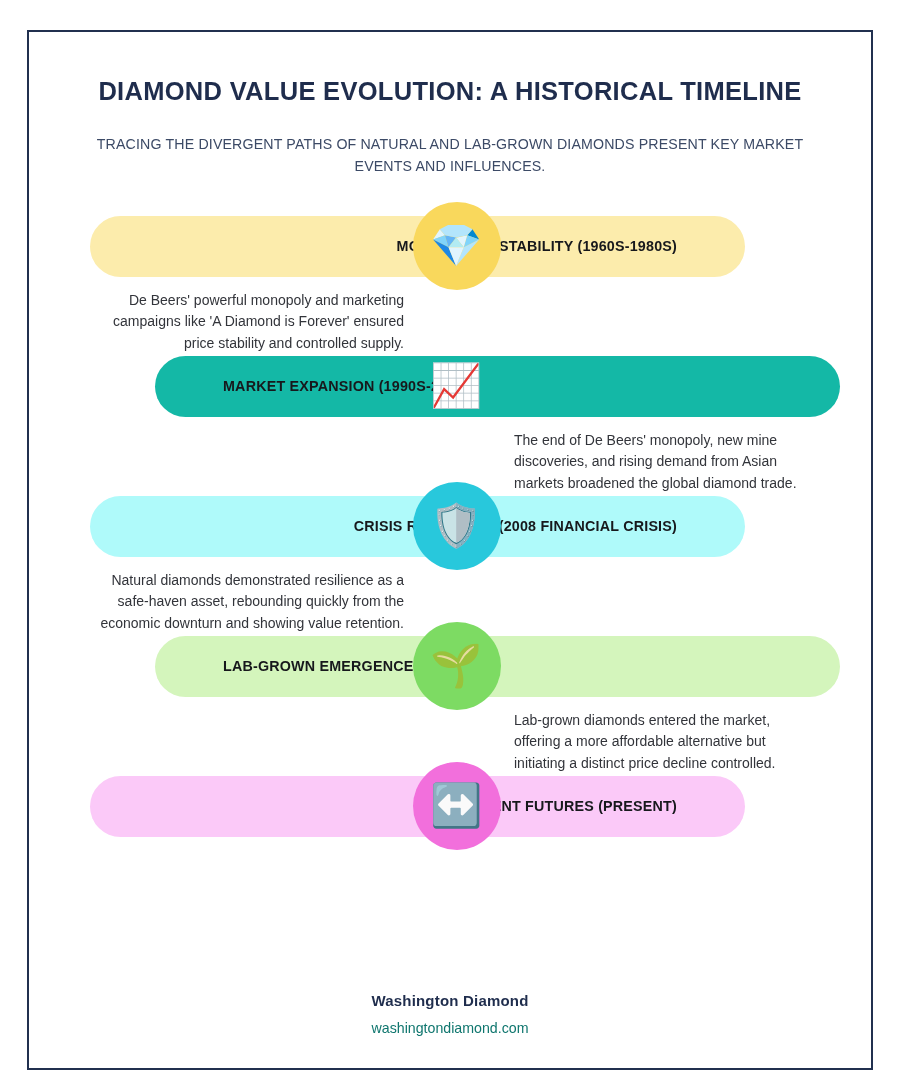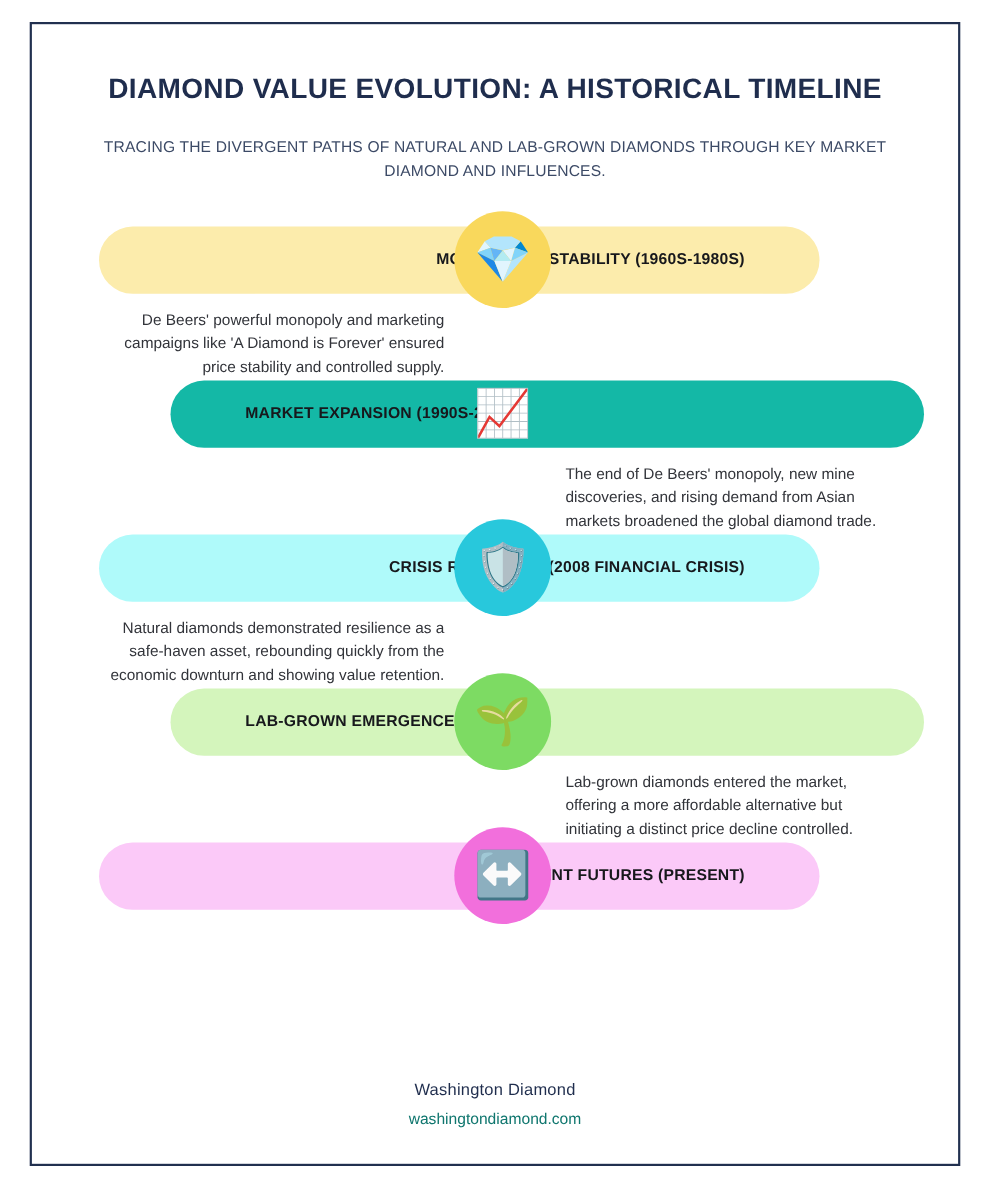--- a/index.html
+++ b/index.html
@@ -9,21 +9,21 @@
     height: 1080px;
     background: #ffffff;
     font-family: "Liberation Sans", sans-serif;
   }
 
   .page {
     position: relative;
     width: 900px;
     height: 1080px;
     background: #ffffff;
-    padding: 20px 27px 20px 27px;
+    padding: 30px 27px 20px 27px;
   }
 
   .frame {
     position: relative;
     width: 846px;
     height: 1040px;
     border: 2px solid #21304f;
     background: #ffffff;
     overflow: hidden;
   }
@@ -142,40 +142,40 @@
   .footer {
     position: absolute;
     left: 0;
     right: 0;
     bottom: 32px;
     text-align: center;
   }
 
   .footer-brand {
     font-size: 15px;
-    font-weight: normal;
+    font-weight: bold;
     color: #1f2d4d;
     letter-spacing: 0.2px;
   }
 
   .footer-url {
     margin-top: 11px;
     font-size: 14.2px;
     color: #0f766e;
   }
 </style>
 </head>
 <body>
 
 <div class="page">
   <div class="frame">
 
     <div class="header">
       <div class="title">DIAMOND VALUE EVOLUTION: A HISTORICAL TIMELINE</div>
-      <div class="subtitle">TRACING THE DIVERGENT PATHS OF NATURAL AND LAB-GROWN DIAMONDS THROUGH KEY MARKET DIAMOND AND INFLUENCES.</div>
+      <div class="subtitle">TRACING THE DIVERGENT PATHS OF NATURAL AND LAB-GROWN DIAMONDS PRESENT KEY MARKET EVENTS AND INFLUENCES.</div>
     </div>
 
     <div class="timeline" id="timeline">
         <div class="item left" style="top: 0px;">
           <div class="pill" style="background: rgb(252, 236, 172);">
             <div class="pill-label">MONOPOLY &amp; STABILITY (1960S-1980S)</div>
           </div>
           <div class="circle" style="background: rgb(249, 216, 92);">
             <span class="circle-icon">💎</span>
           </div>

